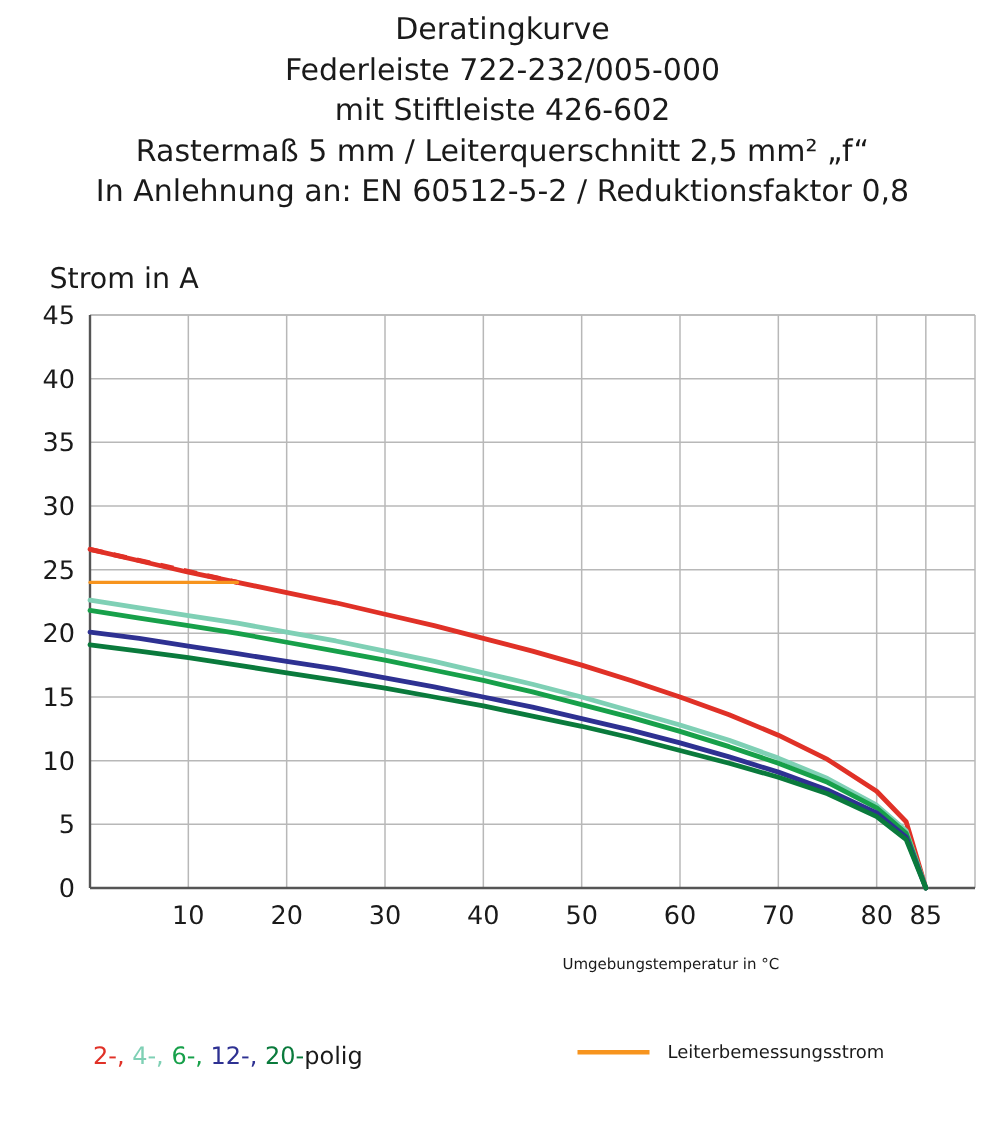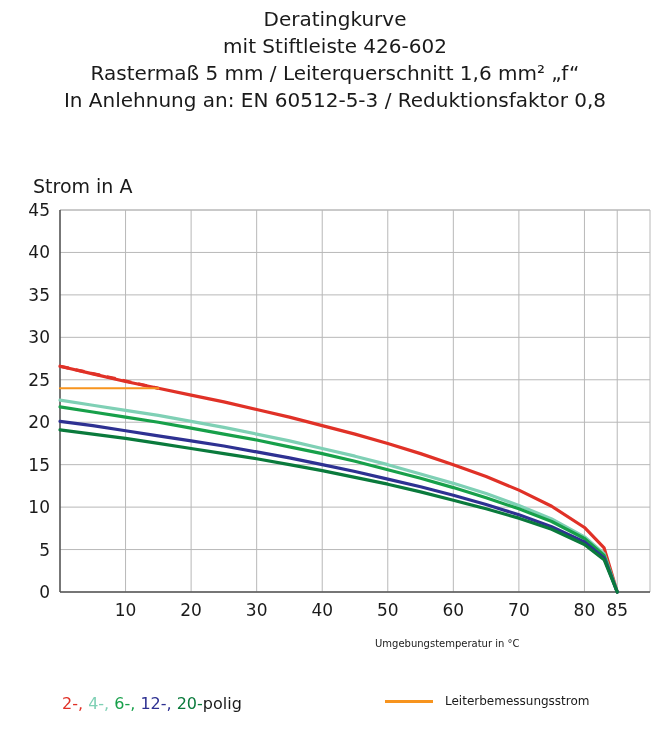--- a/index.html
+++ b/index.html
@@ -86,23 +86,24 @@
     margin-right: 12px;
   }
 </style>
 </head>
 <body>
 
 <div id="page">
 
   <div class="title-block">
     <div class="title-line">Deratingkurve</div>
+    <div class="title-line">Federleiste 722-232/005-000</div>
     <div class="title-line">mit Stiftleiste 426-602</div>
-    <div class="title-line">Rastermaß 5 mm / Leiterquerschnitt 1,6 mm² „f“</div>
-    <div class="title-line">In Anlehnung an: EN 60512-5-3 / Reduktionsfaktor 0,8</div>
+    <div class="title-line">Rastermaß 5 mm / Leiterquerschnitt 2,5 mm² „f“</div>
+    <div class="title-line">In Anlehnung an: EN 60512-5-2 / Reduktionsfaktor 0,8</div>
   </div>
 
   <div class="axis-label-y">Strom in A</div>
   <div class="axis-label-x">Umgebungstemperatur in °C</div>
 
   <svg id="plot-wrap" viewBox="0 0 670 752" width="670" height="752" xmlns="http://www.w3.org/2000/svg">
     <g id="gridlines">
         <line x1="60" y1="592" x2="650" y2="592" stroke="#b8b8b8" stroke-width="1"></line>
         <line x1="60" y1="549.5555555555555" x2="650" y2="549.5555555555555" stroke="#b8b8b8" stroke-width="1"></line>
         <line x1="60" y1="507.1111111111111" x2="650" y2="507.1111111111111" stroke="#b8b8b8" stroke-width="1"></line>

